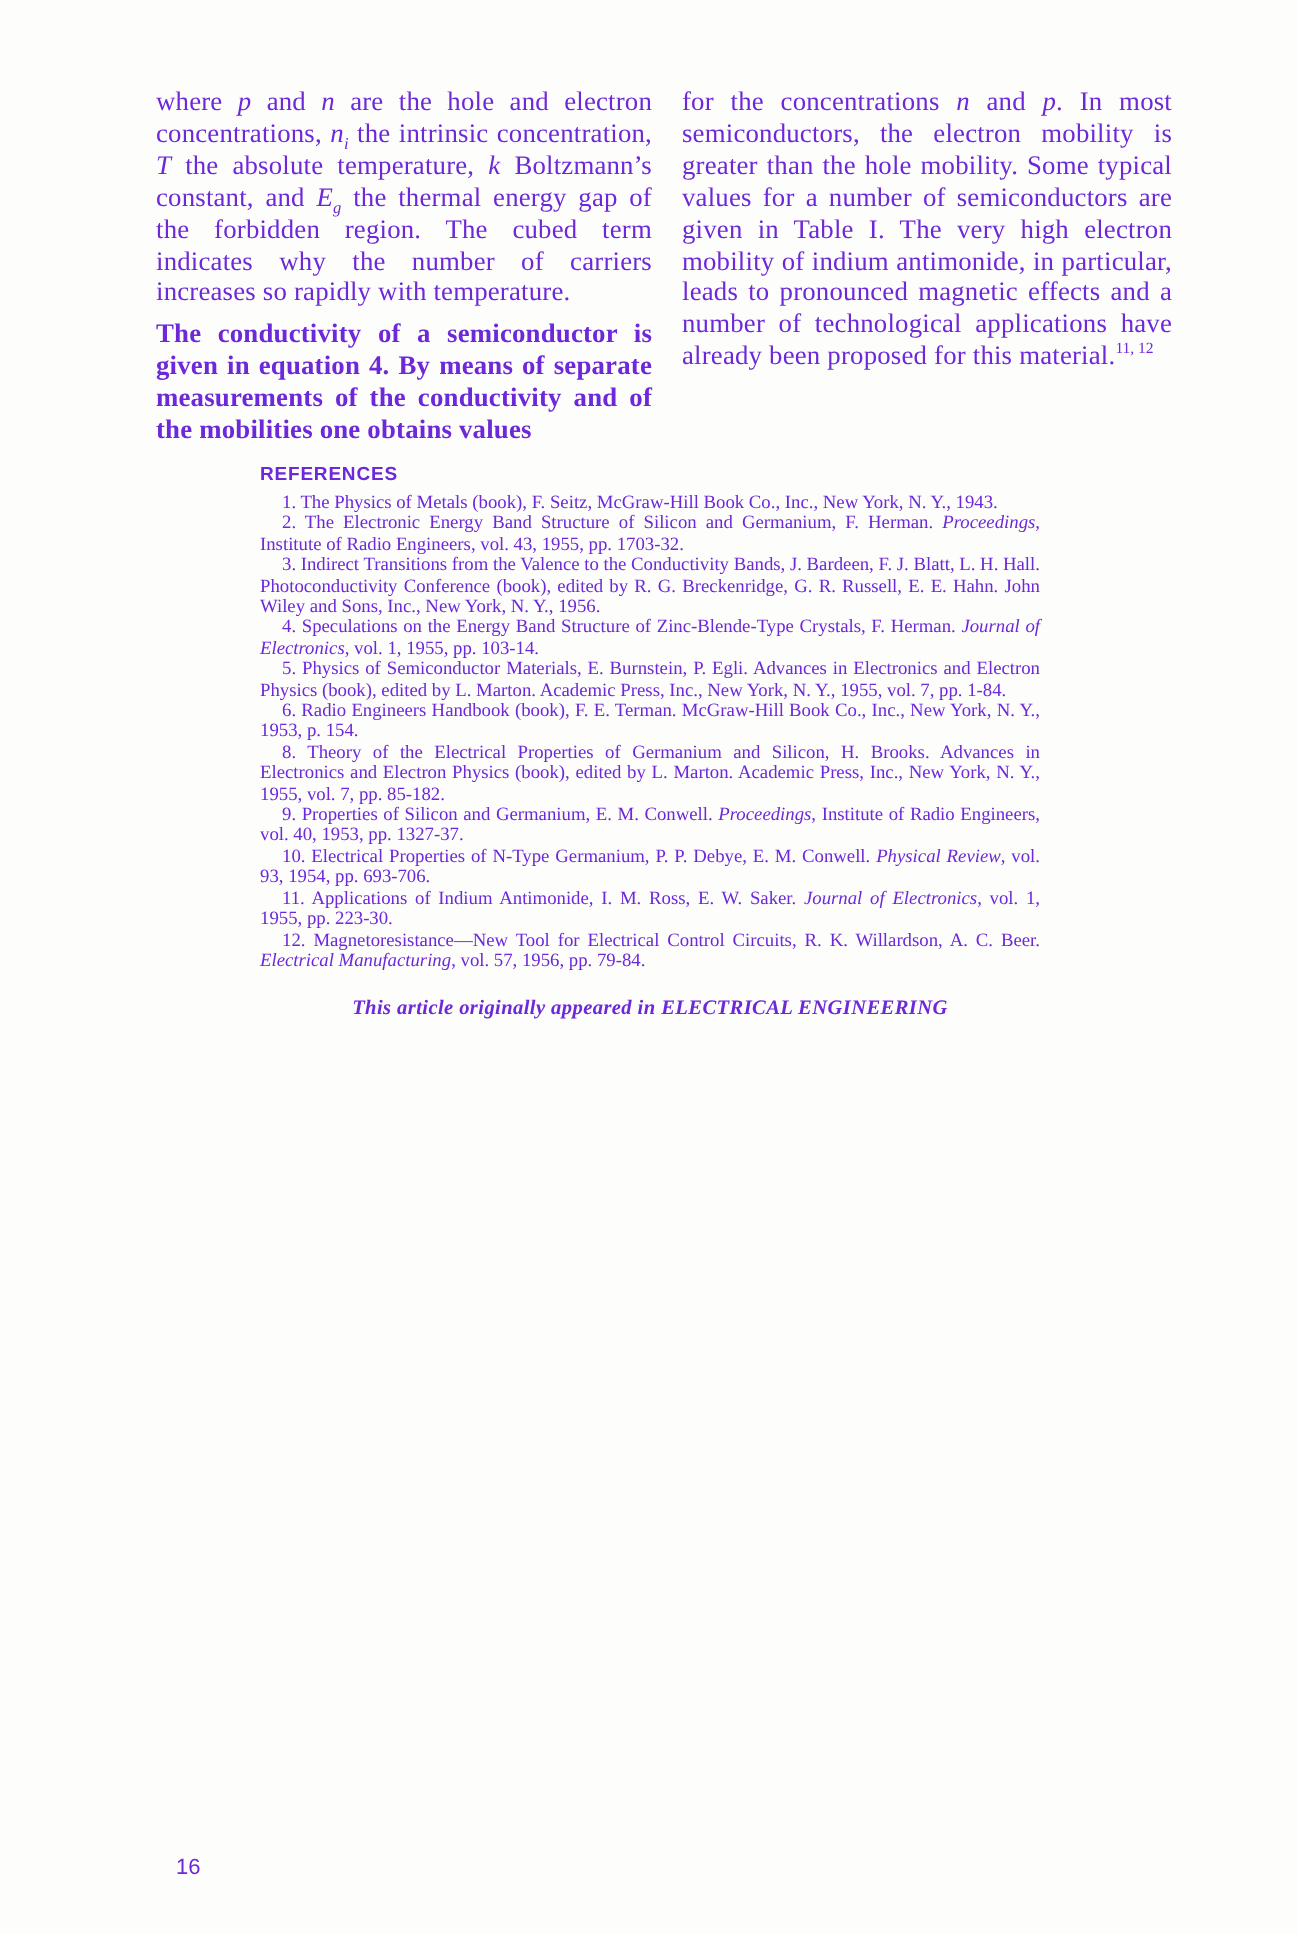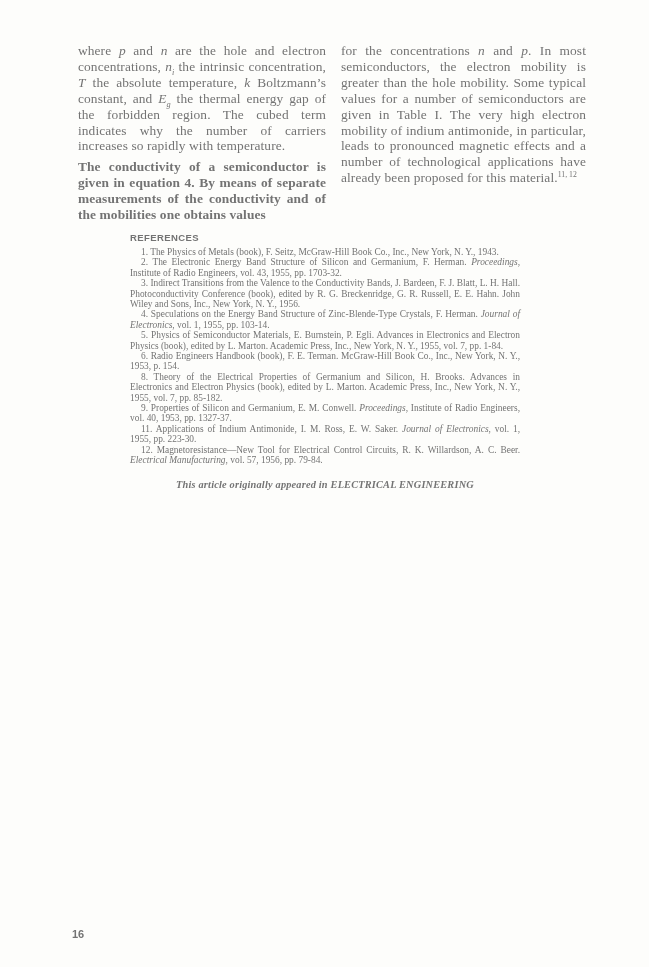--- a/index.html
+++ b/index.html
@@ -1,21 +1,21 @@
 <!DOCTYPE html>
 <html><head>
 <meta charset="utf-8">
 <style>
   html, body { margin: 0; padding: 0; background: #ffffff; }
   .page {
     position: relative;
     width: 649px;
     height: 967px;
     background: #fdfdfb;
-    color: #737373;
+    color: #6d28d9;
     font-family: "Liberation Serif", serif;
     overflow: hidden;
     box-sizing: border-box;
   }
   .columns { display: flex; padding: 43px 0 0 78px; }
   .col {
     text-align: justify;
     font-size: 13.4px;
     line-height: 15.9px;
     letter-spacing: 0.1px;
@@ -45,24 +45,24 @@
     width: 390px;
     margin: 13px 0 0 130px;
     text-align: center;
     font-style: italic;
     font-weight: bold;
     font-size: 10.3px;
     letter-spacing: 0.2px;
   }
   .page-number {
     position: absolute;
-    left: 72px;
+    left: 88px;
     top: 928px;
     font-family: "Liberation Sans", sans-serif;
-    font-weight: bold;
+    font-weight: normal;
     font-size: 11px;
   }
   .it { font-style: italic; }
   .col sub { font-size: 0.62em; line-height: 0; }
   .col sup { font-size: 0.58em; line-height: 0; letter-spacing: 0; }
 </style>
 </head>
 <body>
 
 <div class="page">
@@ -80,20 +80,21 @@
     <h2 class="ref-heading">REFERENCES</h2>
     <div>
         <p class="ref"><span>1. The Physics of Metals (book), F. Seitz, McGraw-Hill Book Co., Inc., New York, N. Y., 1943.</span></p>
         <p class="ref"><span>2. The Electronic Energy Band Structure of Silicon and Germanium, F. Herman. </span><span class="it">Proceedings</span><span>, Institute of Radio Engineers, vol. 43, 1955, pp. 1703-32.</span></p>
         <p class="ref"><span>3. Indirect Transitions from the Valence to the Conductivity Bands, J. Bardeen, F. J. Blatt, L. H. Hall. Photoconductivity Conference (book), edited by R. G. Breckenridge, G. R. Russell, E. E. Hahn. John Wiley and Sons, Inc., New York, N. Y., 1956.</span></p>
         <p class="ref"><span>4. Speculations on the Energy Band Structure of Zinc-Blende-Type Crystals, F. Herman. </span><span class="it">Journal of Electronics</span><span>, vol. 1, 1955, pp. 103-14.</span></p>
         <p class="ref"><span>5. Physics of Semiconductor Materials, E. Burnstein, P. Egli. Advances in Electronics and Electron Physics (book), edited by L. Marton. Academic Press, Inc., New York, N. Y., 1955, vol. 7, pp. 1-84.</span></p>
         <p class="ref"><span>6. Radio Engineers Handbook (book), F. E. Terman. McGraw-Hill Book Co., Inc., New York, N. Y., 1953, p. 154.</span></p>
         <p class="ref"><span>8. Theory of the Electrical Properties of Germanium and Silicon, H. Brooks. Advances in Electronics and Electron Physics (book), edited by L. Marton. Academic Press, Inc., New York, N. Y., 1955, vol. 7, pp. 85-182.</span></p>
         <p class="ref"><span>9. Properties of Silicon and Germanium, E. M. Conwell. </span><span class="it">Proceedings</span><span>, Institute of Radio Engineers, vol. 40, 1953, pp. 1327-37.</span></p>
+        <p class="ref"><span>10. Electrical Properties of N-Type Germanium, P. P. Debye, E. M. Conwell. </span><span class="it">Physical Review</span><span>, vol. 93, 1954, pp. 693-706.</span></p>
         <p class="ref"><span>11. Applications of Indium Antimonide, I. M. Ross, E. W. Saker. </span><span class="it">Journal of Electronics</span><span>, vol. 1, 1955, pp. 223-30.</span></p>
         <p class="ref"><span>12. Magnetoresistance—New Tool for Electrical Control Circuits, R. K. Willardson, A. C. Beer. </span><span class="it">Electrical Manufacturing</span><span>, vol. 57, 1956, pp. 79-84.</span></p>
       </div>
   </div>
 
   <div class="footer-note">This article originally appeared in ELECTRICAL ENGINEERING</div>
 
   <div class="page-number">16</div>
 </div>
 

